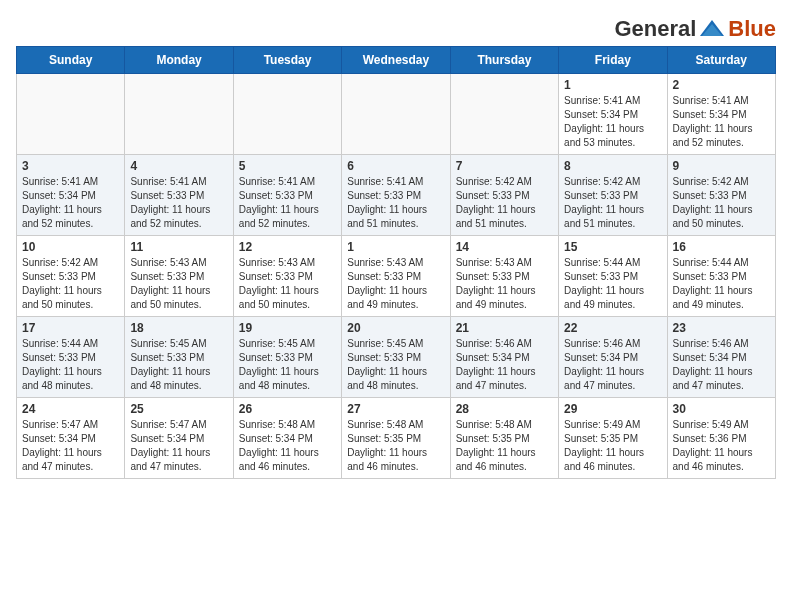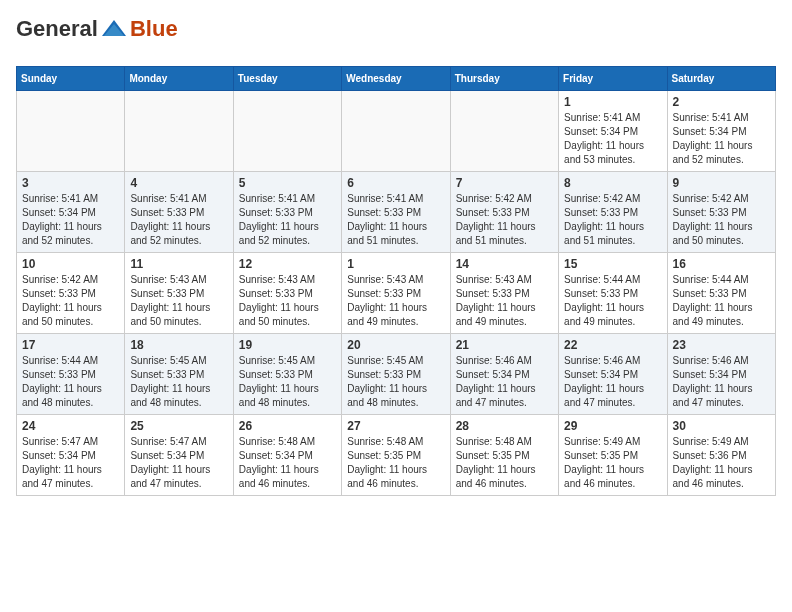--- a/index.html
+++ b/index.html
@@ -5,23 +5,23 @@
     * { box-sizing: border-box; margin: 0; padding: 0; }
     body {
       font-family: Arial, sans-serif;
       background: #fff;
       width: 792px;
       min-height: 612px;
       padding: 16px;
     }
     .header {
       display: flex;
-      justify-content: space-between;
+      justify-content: flex-end;
       align-items: flex-start;
-      margin-bottom: 24px;
+      margin-bottom: 4px;
     }
     .logo {
       display: flex;
       flex-direction: column;
       align-items: flex-start;
     }
     .logo-text {
       display: flex;
       align-items: center;
       font-size: 22px;
@@ -48,23 +48,23 @@
       color: #555;
     }
     .calendar {
       width: 100%;
       border-collapse: collapse;
       border: 1px solid #ccc;
     }
     .calendar th {
       background: #1a6bb5;
       color: #fff;
-      font-size: 10px;
+      font-size: 12px;
       padding: 6px 4px;
-      text-align: left;
+      text-align: center;
       border: 1px solid #1557a0;
       font-weight: bold;
     }
     .calendar td {
       vertical-align: top;
       border: 1px solid #ccc;
       padding: 4px 5px;
       font-size: 10px;
       color: #333;
       width: calc(100% / 7);

